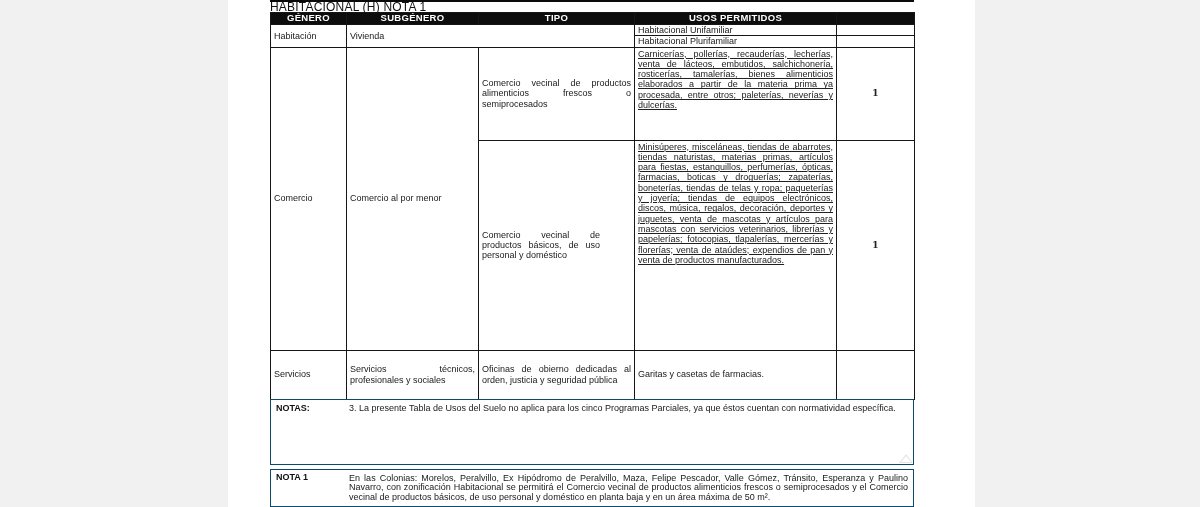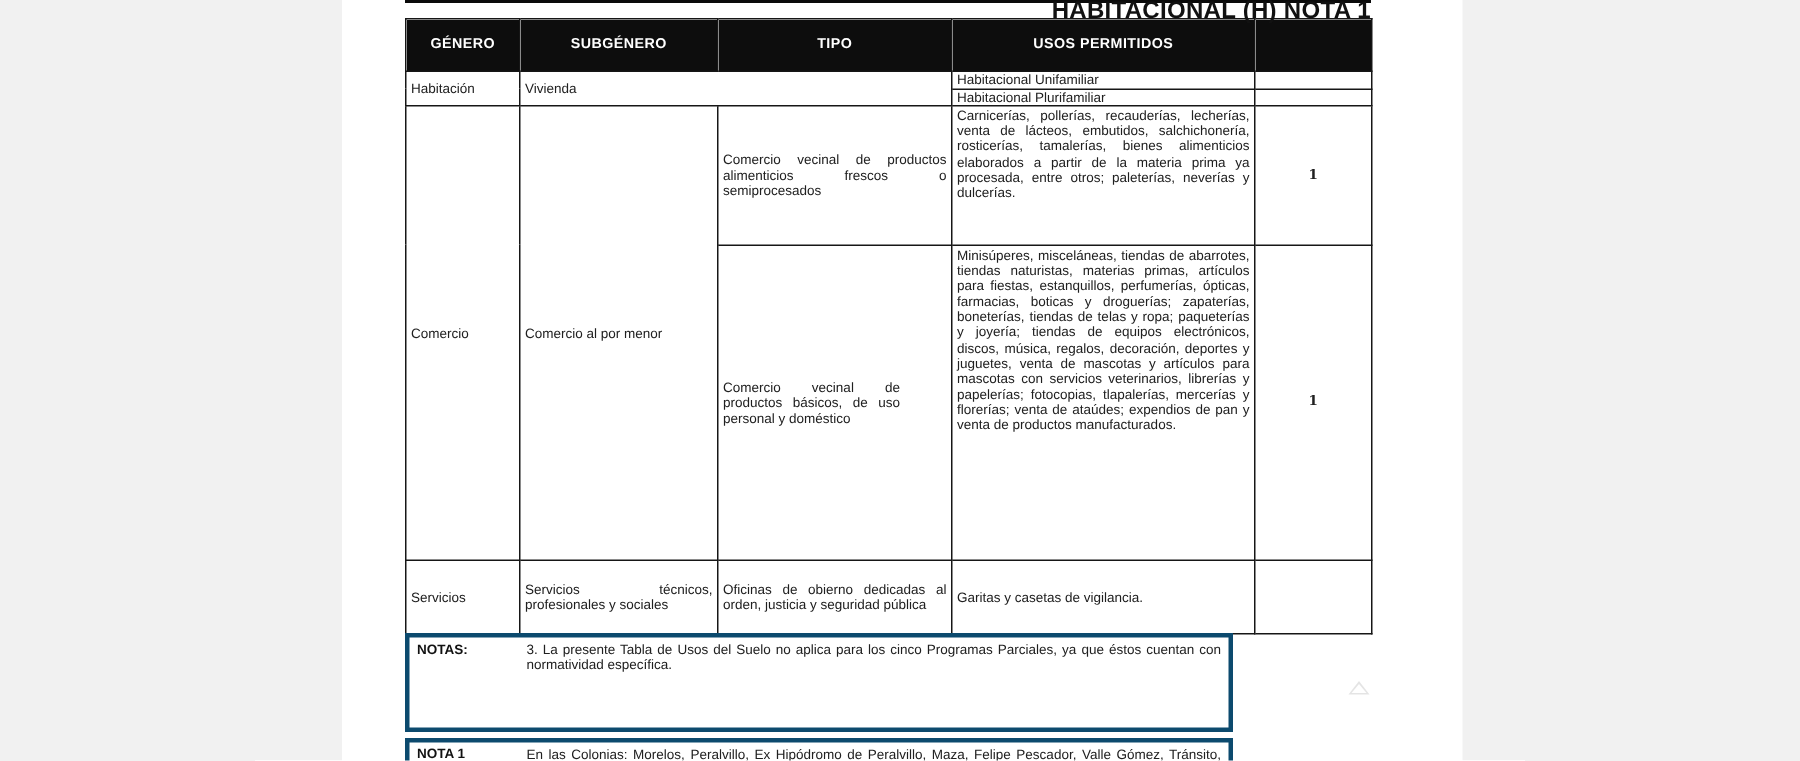--- a/index.html
+++ b/index.html
@@ -5,40 +5,40 @@
   * { margin:0; padding:0; box-sizing:border-box; }
   html,body { width:1200px; height:507px; }
   body { font-family:"Liberation Sans","DejaVu Sans",sans-serif; background:#ffffff; }
   .page { position:relative; width:1200px; height:507px; background:#ffffff; overflow:hidden; }
   .side-bar { position:absolute; top:0; height:507px; background:#f1f1f1; }
   .side-left { left:0; width:228px; }
   .side-right { left:975px; width:225px; }
 
   .sheet { position:absolute; left:270px; top:0; width:644px; color:#1f1f1f; }
   .doc-title { border-top:2px solid #0a0a0a; height:12px; line-height:11px;
-               text-align:right; font-weight:bold; font-size:16px; color:#111;
+               text-align:left; font-weight:normal; font-size:12px; color:#111;
                letter-spacing:.2px; }
 
   table.uso { border-collapse:collapse; table-layout:fixed; width:644px; }
   table.uso td, table.uso th { border:1px solid #161616; font-size:9px; line-height:10.3px;
                                padding:1px 3px; color:#202020; overflow:hidden; }
   table.uso th { background:#0d0d0d; color:#ffffff; font-weight:bold; font-size:9.5px;
-                 letter-spacing:.3px; text-align:center; height:12px; padding:12px 2px; }
+                 letter-spacing:.3px; text-align:center; height:12px; padding:0 2px; }
   tr.r-small td { height:10px; padding:0 3px; }
   td.cell-left   { text-align:left; vertical-align:middle; }
   td.cell-just   { text-align:justify; text-align-last:left; vertical-align:middle;margin-left:20px; }
-  td.cell-usos   { text-align:justify; text-align-last:left; vertical-align:top; padding-top:2px; }
+  td.cell-usos   { text-align:justify; text-align-last:left; vertical-align:top; padding-top:2px;text-decoration:underline; }
   td.cell-num    { text-align:center; vertical-align:middle; font-family:"DejaVu Serif",serif;
                    font-weight:bold; font-size:25px; color:#0c0c0c; }
   tr.r-tall1 { height:93px; }
   tr.r-tall2 { height:210px; }
   tr.r-serv  { height:49px;padding-left:44px; }
   td.tipo2-cell div { width:118px; text-align:justify; }
 
-  .note-box { position:relative; border:3px solid #0c4a6e; width:552px;
+  .note-box { position:relative; border:1px solid #0c4a6e; width:644px;
               padding:3px 5px 3px 78px; font-size:9px; line-height:10px;
               text-align:justify; color:#202020; }
   .note-box .note-label { position:absolute; left:5px; top:3px; font-weight:bold;
                           font-size:9px; color:#111; }
   .notas-box { margin-top:-1px; min-height:66px; }
   .notas-box p { margin-bottom:5px; }
   .notas-box p:last-child { margin-bottom:0; }
   .nota1-box { margin-top:4px; min-height:36px; line-height:9.8px; padding-top:4px; }
 
   .artifact { position:absolute; left:899px; top:454px; width:0; height:0; opacity:.55;
@@ -96,21 +96,21 @@
         <td class="cell-just tipo2-cell">
           <div>Comercio vecinal de productos básicos, de uso personal y doméstico</div>
         </td>
         <td class="cell-usos">Minisúperes, misceláneas, tiendas de abarrotes, tiendas naturistas, materias primas, artículos para fiestas, estanquillos, perfumerías, ópticas, farmacias, boticas y droguerías; zapaterías, boneterías, tiendas de telas y ropa; paqueterías y joyería; tiendas de equipos electrónicos, discos, música, regalos, decoración, deportes y juguetes, venta de mascotas y artículos para mascotas con servicios veterinarios, librerías y papelerías; fotocopias, tlapalerías, mercerías y florerías; venta de ataúdes; expendios de pan y venta de productos manufacturados.</td>
         <td class="cell-num">1</td>
       </tr>
       <tr class="r-serv">
         <td class="cell-left">Servicios</td>
         <td class="cell-just">Servicios técnicos, profesionales y sociales</td>
         <td class="cell-just">Oficinas de obierno dedicadas al orden, justicia y seguridad pública</td>
-        <td class="cell-left">Garitas y casetas de vigilancia.</td>
+        <td class="cell-left">Garitas y casetas de farmacias.</td>
         <td></td>
       </tr>
     </tbody>
       </table>
 
     <div class="note-box notas-box">
       <span class="note-label">NOTAS:</span>
       <p>3. La presente Tabla de Usos del Suelo no aplica para los cinco Programas Parciales, ya que éstos cuentan con normatividad específica.</p>
     </div>
 

